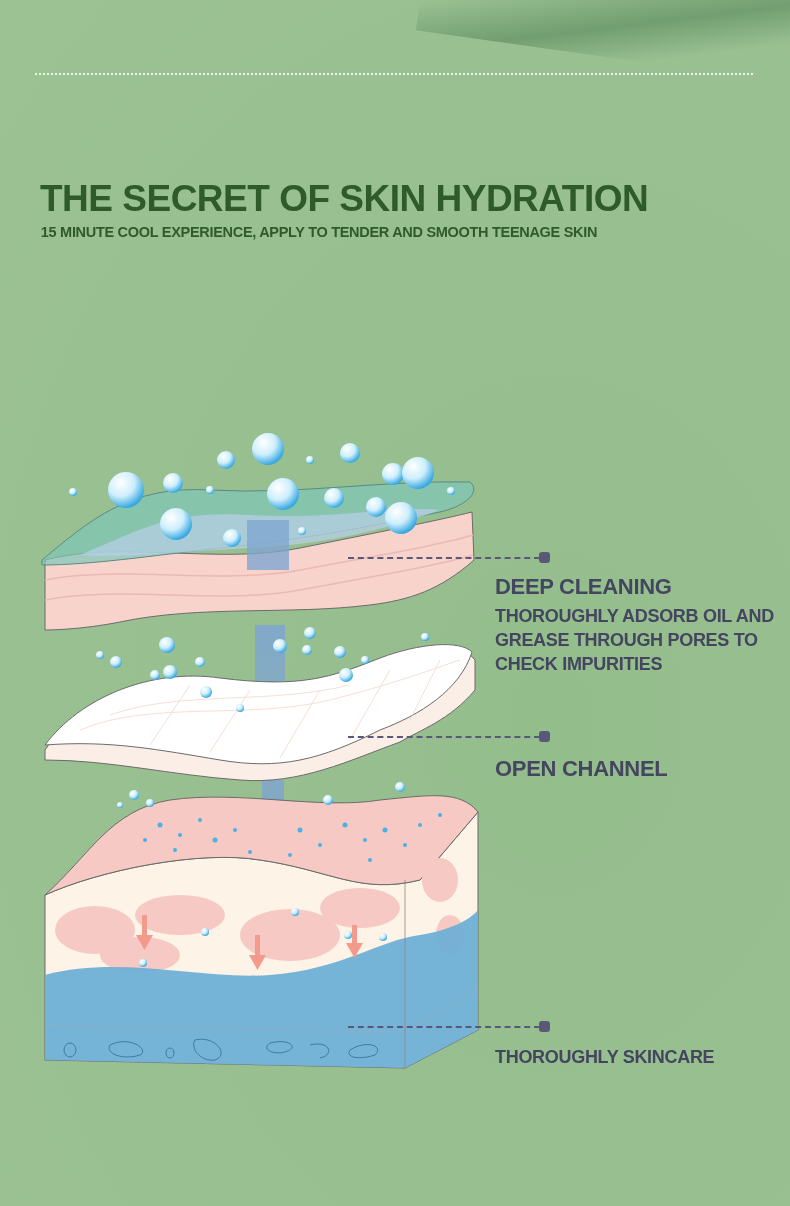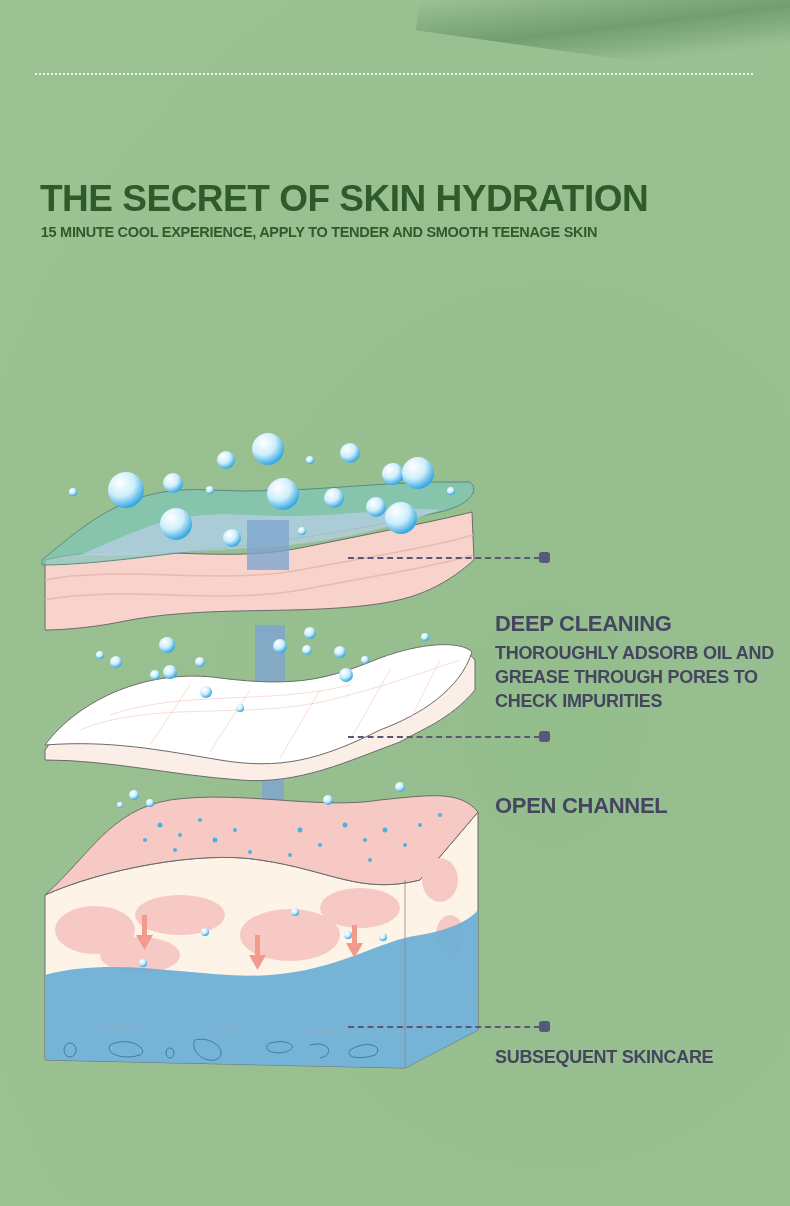--- a/index.html
+++ b/index.html
@@ -27,21 +27,21 @@
   }
   .illustration { position: absolute; left: 0; top: 420px; width: 500px; height: 680px; }
   .leader {
     position: absolute; left: 348px; width: 192px; height: 0;
     border-top: 2px dashed #5a5878;
   }
   .leader-dot {
     position: absolute; width: 11px; height: 11px; border-radius: 3px; background: #5a5878;
   }
   .callout { position: absolute; left: 495px; color: #44455f; }
-  .callout .heading { font-size: 22px; font-weight: bold; letter-spacing: -0.3px; margin-bottom: 4px; margin-top: 37px; }
+  .callout .heading { font-size: 22px; font-weight: bold; letter-spacing: -0.3px; margin-bottom: 4px; }
   .callout .line { font-size: 18px; font-weight: bold; line-height: 24px; letter-spacing: -0.3px; }
 </style>
 </head>
 <body>
 
 <div class="top-streak"></div>
 <div class="dotted-rule"></div>
 
 <div class="title">THE SECRET OF SKIN HYDRATION</div>
 <div class="subtitle">15 MINUTE COOL EXPERIENCE, APPLY TO TENDER AND SMOOTH TEENAGE SKIN</div>
@@ -201,14 +201,14 @@
   <div class="line">THOROUGHLY ADSORB OIL AND</div>
   <div class="line">GREASE THROUGH PORES TO</div>
   <div class="line">CHECK IMPURITIES</div>
 </div>
 
 <div class="callout" style="top:756px">
   <div class="heading">OPEN CHANNEL</div>
 </div>
 
 <div class="callout" style="top:1045px">
-  <div class="line">SUBSEQUENT SKINCARE</div>
+  <div class="line">THOROUGHLY SKINCARE</div>
 </div>
 
 </body></html>

